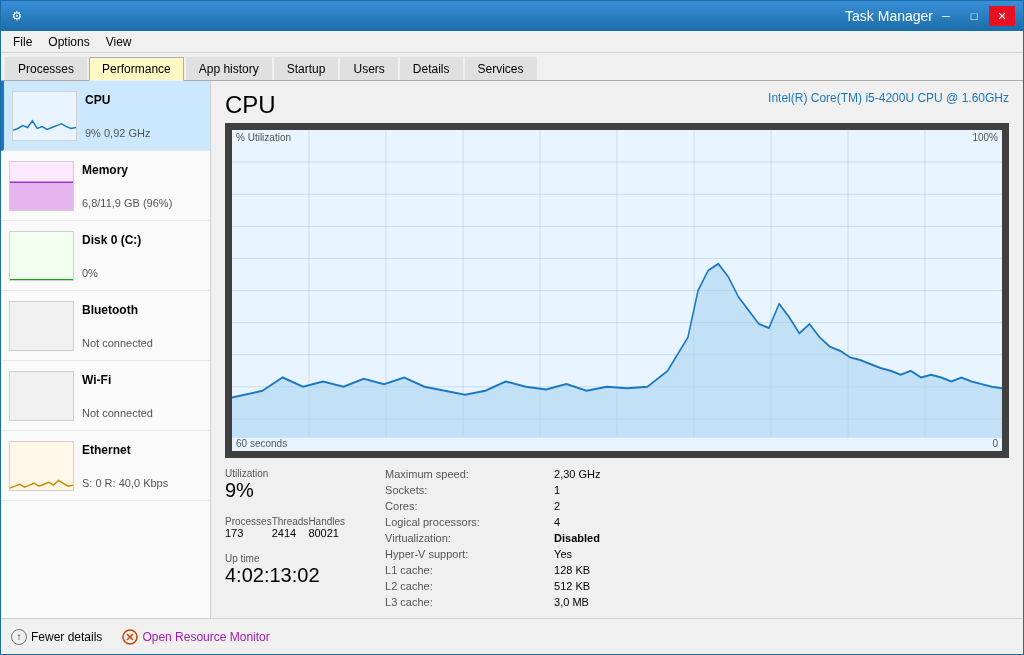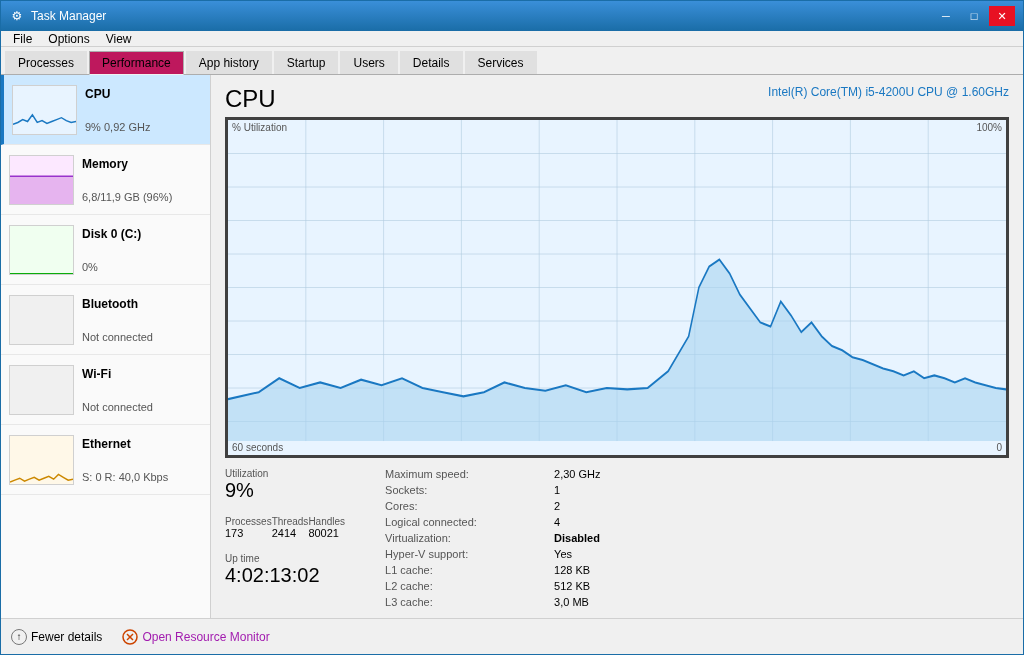--- a/index.html
+++ b/index.html
@@ -29,22 +29,22 @@
       width: 16px;
       height: 16px;
       margin-right: 6px;
       display: flex;
       align-items: center;
       justify-content: center;
     }
 
     .title-bar .title {
       flex: 1;
-      text-align: left;
-      font-size: 12px;
+      text-align: right;
+      font-size: 14px;
     }
 
     .title-bar .controls {
       display: flex;
       gap: 2px;
     }
 
     .title-bar .ctrl-btn {
       width: 26px;
       height: 20px;
@@ -55,21 +55,21 @@
       cursor: pointer;
       color: white;
     }
 
     .ctrl-btn.close {
       background: #e81123;
     }
 
     .menu-bar {
       background: #f0f0f0;
-      height: 16px;
+      height: 22px;
       display: flex;
       align-items: center;
       padding: 0 4px;
       border-bottom: 1px solid #d0d0d0;
     }
 
     .menu-item {
       padding: 2px 8px;
       font-size: 12px;
       cursor: pointer;
@@ -88,21 +88,21 @@
       font-size: 12px;
       cursor: pointer;
       border: 1px solid transparent;
       border-bottom: none;
       margin-right: 2px;
       color: #000;
       background: #e0e0e0;
     }
 
     .tab.active {
-      background: #be185d;
+      background: #fef9c3;
       border-color: #adadad;
       border-bottom: 1px solid #f0f0f0;
       margin-bottom: -1px;
       z-index: 1;
     }
 
     .main-content {
       display: flex;
       flex: 1;
       overflow: hidden;
@@ -181,21 +181,21 @@
     }
 
     .cpu-model {
       font-size: 12px;
       color: #1a78c2;
       text-align: right;
     }
 
     .chart-area {
       flex: 1;
-      border: 3px solid #404040;
+      border: 7px solid #404040;
       background: #c4b5fd;
       position: relative;
       min-height: 200px;
     }
 
     .chart-label-top {
       position: absolute;
       top: 2px;
       left: 4px;
       font-size: 10px;
@@ -549,21 +549,21 @@
           </div>
           <div class="info-row">
             <span class="info-label">Sockets:</span>
             <span class="info-value">1</span>
           </div>
           <div class="info-row">
             <span class="info-label">Cores:</span>
             <span class="info-value">2</span>
           </div>
           <div class="info-row">
-            <span class="info-label">Logical connected:</span>
+            <span class="info-label">Logical processors:</span>
             <span class="info-value">4</span>
           </div>
           <div class="info-row">
             <span class="info-label">Virtualization:</span>
             <span class="info-value bold">Disabled</span>
           </div>
           <div class="info-row">
             <span class="info-label">Hyper-V support:</span>
             <span class="info-value">Yes</span>
           </div>

